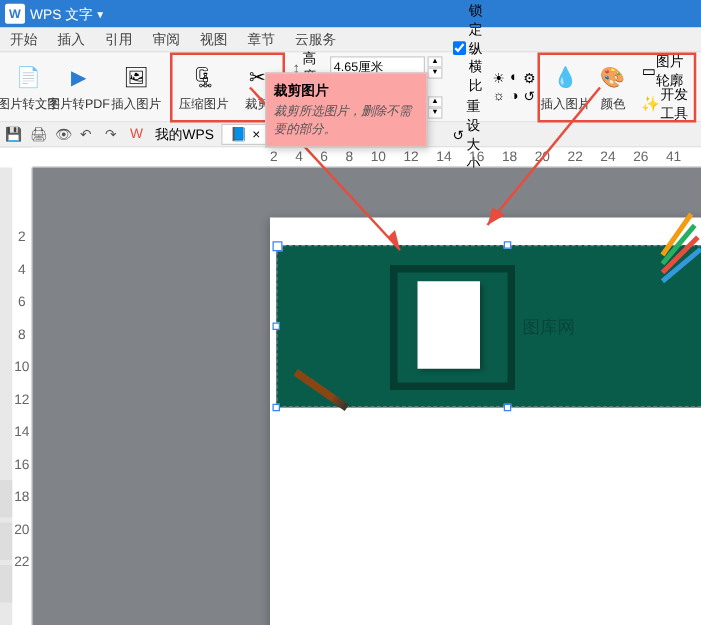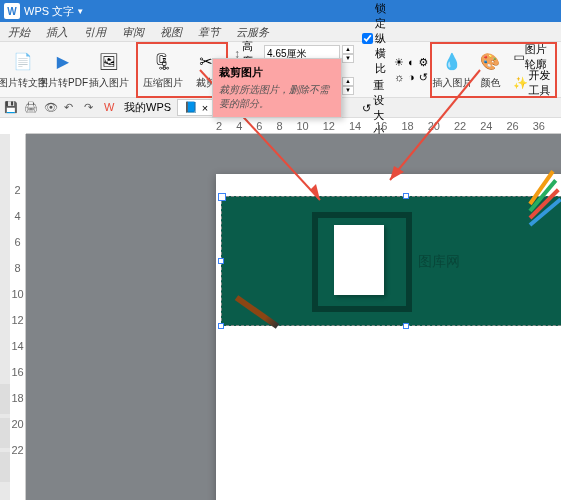--- a/index.html
+++ b/index.html
@@ -1,20 +1,20 @@
 <!DOCTYPE html>
 <html><head>
 <meta charset="utf-8">
 <style>
 *{margin:0;padding:0;box-sizing:border-box;font-family:"Microsoft YaHei",sans-serif;font-size:11px;}
 body{width:561px;height:500px;background:#fff;overflow:hidden;position:relative;}
 .titlebar{height:22px;background:#2b7cd3;color:#fff;display:flex;align-items:center;padding:0 4px;}
 .titlebar .logo{width:16px;height:16px;background:#fff;border-radius:2px;margin-right:4px;display:flex;align-items:center;justify-content:center;color:#2b7cd3;font-weight:bold;font-size:10px;}
 .titlebar .drop{margin-left:2px;font-size:8px;}
-.menubar{height:20px;background:#f0f0f0;display:flex;align-items:center;border-bottom:1px solid #ddd;font-style:italic;}
+.menubar{height:20px;background:#f0f0f0;display:flex;align-items:center;border-bottom:1px solid #ddd;}
 .menubar .tab{padding:0 8px;height:20px;line-height:20px;color:#444;cursor:pointer;}
 .menubar .tab.highlight{border:2px solid #e74c3c;color:#2b7cd3;background:#fff;}
 .ribbon{height:56px;background:#f7f7f7;border-bottom:1px solid #ddd;display:flex;align-items:center;padding:2px 4px;gap:2px;}
 .rbtn{display:flex;flex-direction:column;align-items:center;justify-content:center;padding:2px 4px;min-width:38px;height:50px;cursor:pointer;}
 .rbtn .ico{width:24px;height:24px;display:flex;align-items:center;justify-content:center;font-size:16px;}
 .rbtn .lbl{font-size:10px;color:#333;margin-top:2px;white-space:nowrap;}
 .rbtn.small{height:24px;flex-direction:row;min-width:auto;}
 .rbtn.small .ico{width:16px;height:16px;font-size:12px;}
 .sep{width:1px;height:44px;background:#ddd;margin:0 2px;}
 .crop-group{border:2px solid #e74c3c;padding:1px;display:flex;}
@@ -186,21 +186,21 @@
     <span>8</span>
     <span>10</span>
     <span>12</span>
     <span>14</span>
     <span>16</span>
     <span>18</span>
     <span>20</span>
     <span>22</span>
     <span>24</span>
     <span>26</span>
-    <span>36</span>
+    <span>41</span>
 </div>
 
 <div class="workspace">
   <div class="sidetabs">
     <div class="st"></div>
     <div class="st"></div>
     <div class="st"></div>
   </div>
   <div class="ruler-v">
     <span>2</span>

